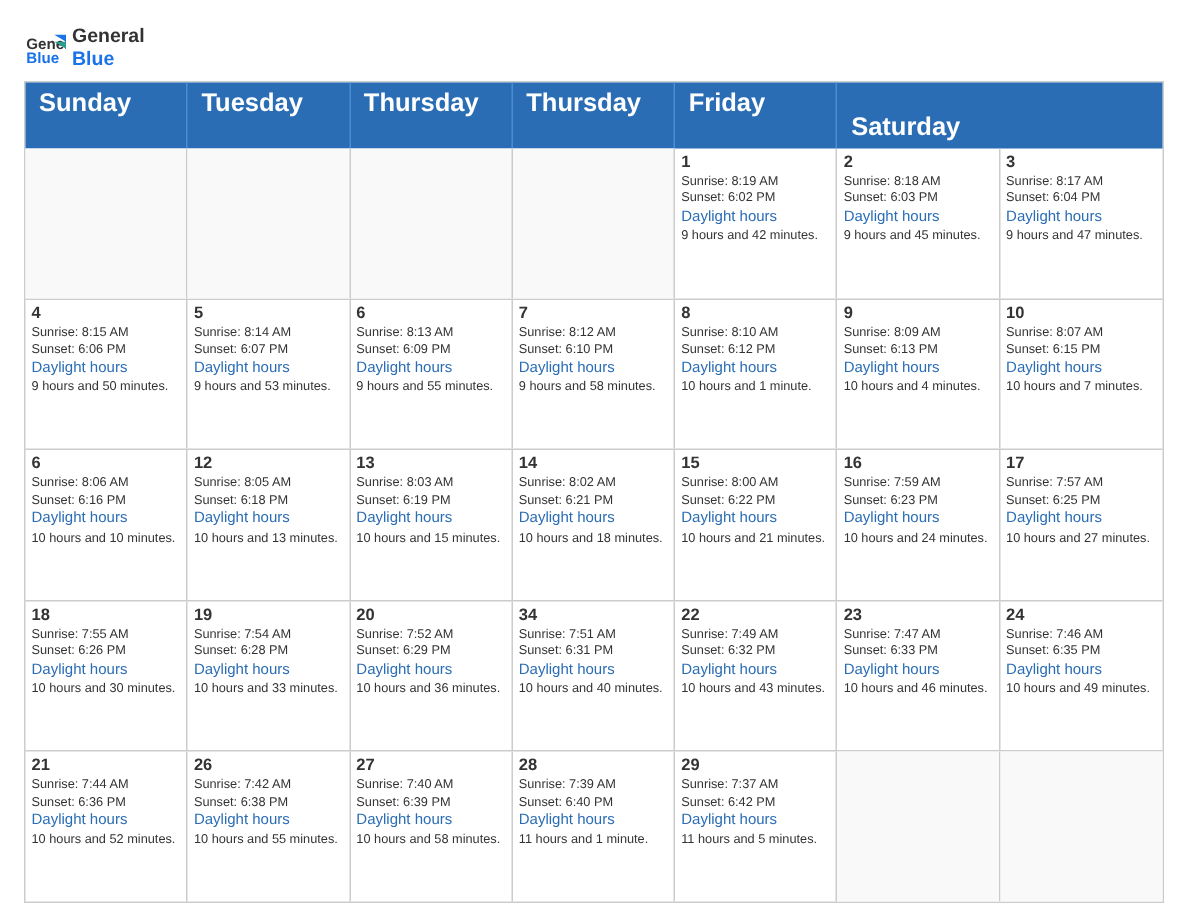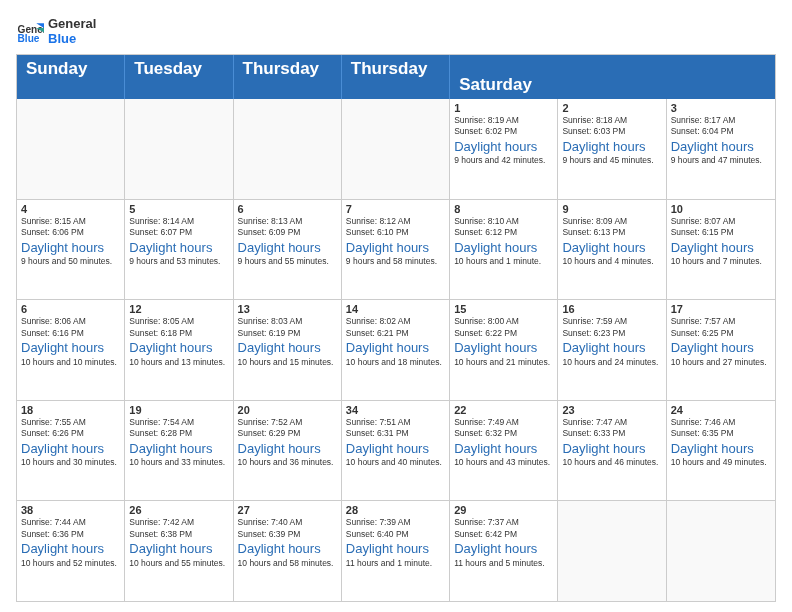--- a/index.html
+++ b/index.html
@@ -93,21 +93,21 @@
       font-weight: bold;
       margin-bottom: 1px;
     }
     .day-info {
       font-size: 8.5px;
       line-height: 1.35;
       color: #333;
     }
     .daylight-label {
       color: #2a6db5;
-      font-size: 13px;
+      font-size: 10px;
     }
   </style>
 </head>
 <body>
 
 <div class="page">
   <div class="header">
     <div class="logo">
       <svg class="logo-icon" viewBox="0 0 36 36">
         <text x="2" y="20" font-size="13" font-weight="bold" fill="#333" font-family="Arial">General</text>
@@ -125,20 +125,21 @@
       <h2></h2>
     </div>
   </div>
 
   <div class="calendar">
     <div class="cal-header">
     <div class="cal-header-cell">Sunday</div>
         <div class="cal-header-cell">Tuesday</div>
         <div class="cal-header-cell">Thursday</div>
         <div class="cal-header-cell">Thursday</div>
+        <div class="cal-header-cell">Friday</div>
         <div class="cal-header-cell">Saturday</div>
       </div>
     <div class="cal-body">
     <div class="cal-row">
           <div class="cal-cell empty"></div>
           <div class="cal-cell empty"></div>
           <div class="cal-cell empty"></div>
           <div class="cal-cell empty"></div>
           <div class="cal-cell">
             <div class="day-num">1</div>
@@ -238,21 +239,21 @@
             <div class="day-num">23</div>
             <div class="day-info">Sunrise: 7:47 AM<br>Sunset: 6:33 PM<br><span class="daylight-label">Daylight hours</span><br>10 hours and 46 minutes.</div>
           </div>
           <div class="cal-cell">
             <div class="day-num">24</div>
             <div class="day-info">Sunrise: 7:46 AM<br>Sunset: 6:35 PM<br><span class="daylight-label">Daylight hours</span><br>10 hours and 49 minutes.</div>
           </div>
         </div>
         <div class="cal-row">
           <div class="cal-cell">
-            <div class="day-num">38</div>
+            <div class="day-num">21</div>
             <div class="day-info">Sunrise: 7:44 AM<br>Sunset: 6:36 PM<br><span class="daylight-label">Daylight hours</span><br>10 hours and 52 minutes.</div>
           </div>
           <div class="cal-cell">
             <div class="day-num">26</div>
             <div class="day-info">Sunrise: 7:42 AM<br>Sunset: 6:38 PM<br><span class="daylight-label">Daylight hours</span><br>10 hours and 55 minutes.</div>
           </div>
           <div class="cal-cell">
             <div class="day-num">27</div>
             <div class="day-info">Sunrise: 7:40 AM<br>Sunset: 6:39 PM<br><span class="daylight-label">Daylight hours</span><br>10 hours and 58 minutes.</div>
           </div>

